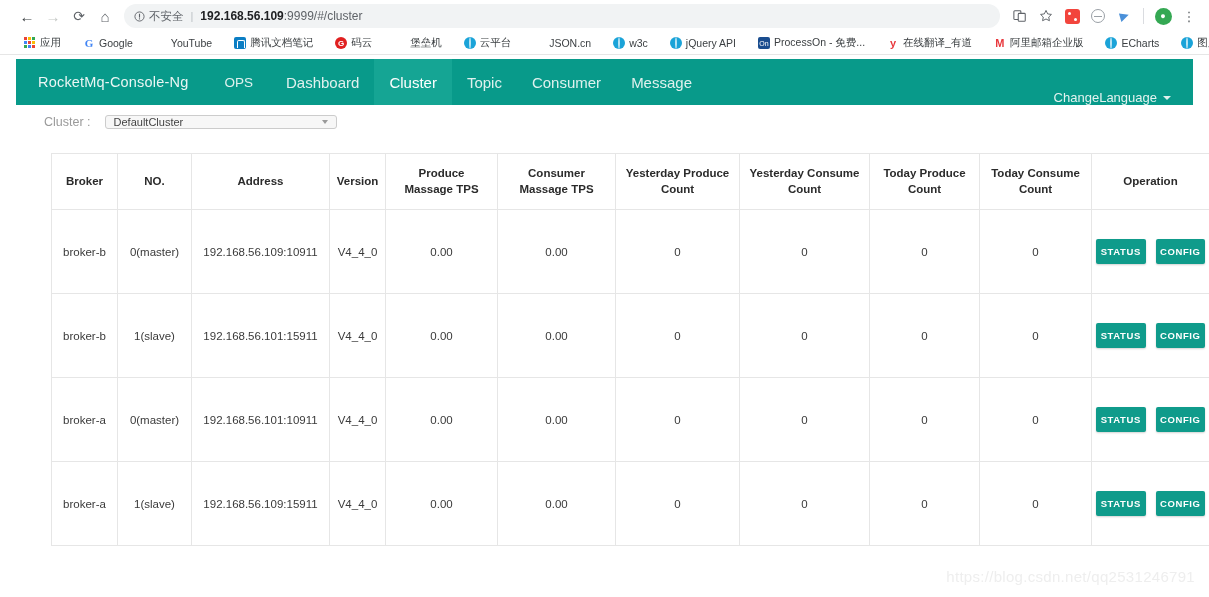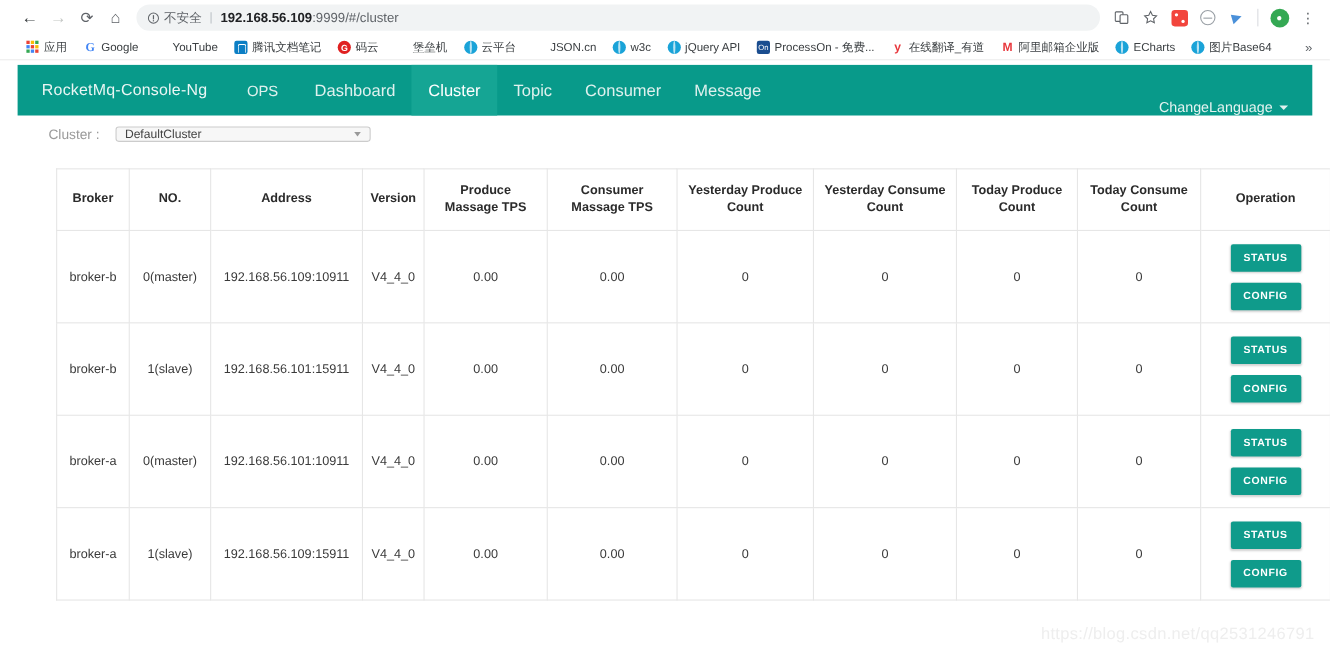--- a/index.html
+++ b/index.html
@@ -78,21 +78,21 @@
   .avatar-chip {
     width: 17px; height: 17px; border-radius: 50%; background: #34a853;
     color: #fff; font-size: 9px; display: flex; align-items: center;
     justify-content: center; font-weight: 600;
   }
   .kebab { font-size: 13px; color: #5f6368; letter-spacing: 0; }
 
   
   .bookmarks {
     height: 23px; display: flex; align-items: center;
-    padding: 0 8px 0 20px; gap: 5px; overflow: hidden;
+    padding: 0 8px 0 20px; gap: 12px; overflow: hidden;
     border-bottom: 1px solid #e6e6e6;
   }
   .bm {
     display: flex; align-items: center; gap: 4px;
     padding: 2px 6px 2px 4px; flex: 0 0 auto; white-space: nowrap;
   }
   .bm-label { font-size: 10.5px; color: #3c4043; }
   .bm-ic { width: 12px; height: 12px; flex: 0 0 auto; position: relative; }
   .ic-apps {
     display: grid; grid-template-columns: repeat(3, 3px);
@@ -208,21 +208,21 @@
   .c-addr   { width: 138px; }
   .c-ver    { width: 56px; }
   .c-ptps   { width: 112px; }
   .c-ctps   { width: 118px; }
   .c-ypc    { width: 124px; }
   .c-ycc    { width: 130px; }
   .c-tpc    { width: 110px; }
   .c-tcc    { width: 112px; }
   .c-op     { width: 118px; }
 
-  .ops-cell { display: flex; flex-direction: column; align-items: center; gap: 10px; }
+  .ops-cell { display: flex; flex-direction: row; align-items: center; gap: 10px; }
   .btn-teal {
     background: #0f9b8b; color: #fff; font-size: 9.5px; font-weight: 700;
     letter-spacing: .6px; border: none; border-radius: 2px;
     padding: 7px 0; width: 64px; text-align: center;
     box-shadow: 0 1px 2px rgba(0,0,0,.18);
   }
 
   .watermark {
     position: absolute; right: 14px; bottom: 10px;
     font-size: 15px; color: #eeeeee; letter-spacing: .3px;

